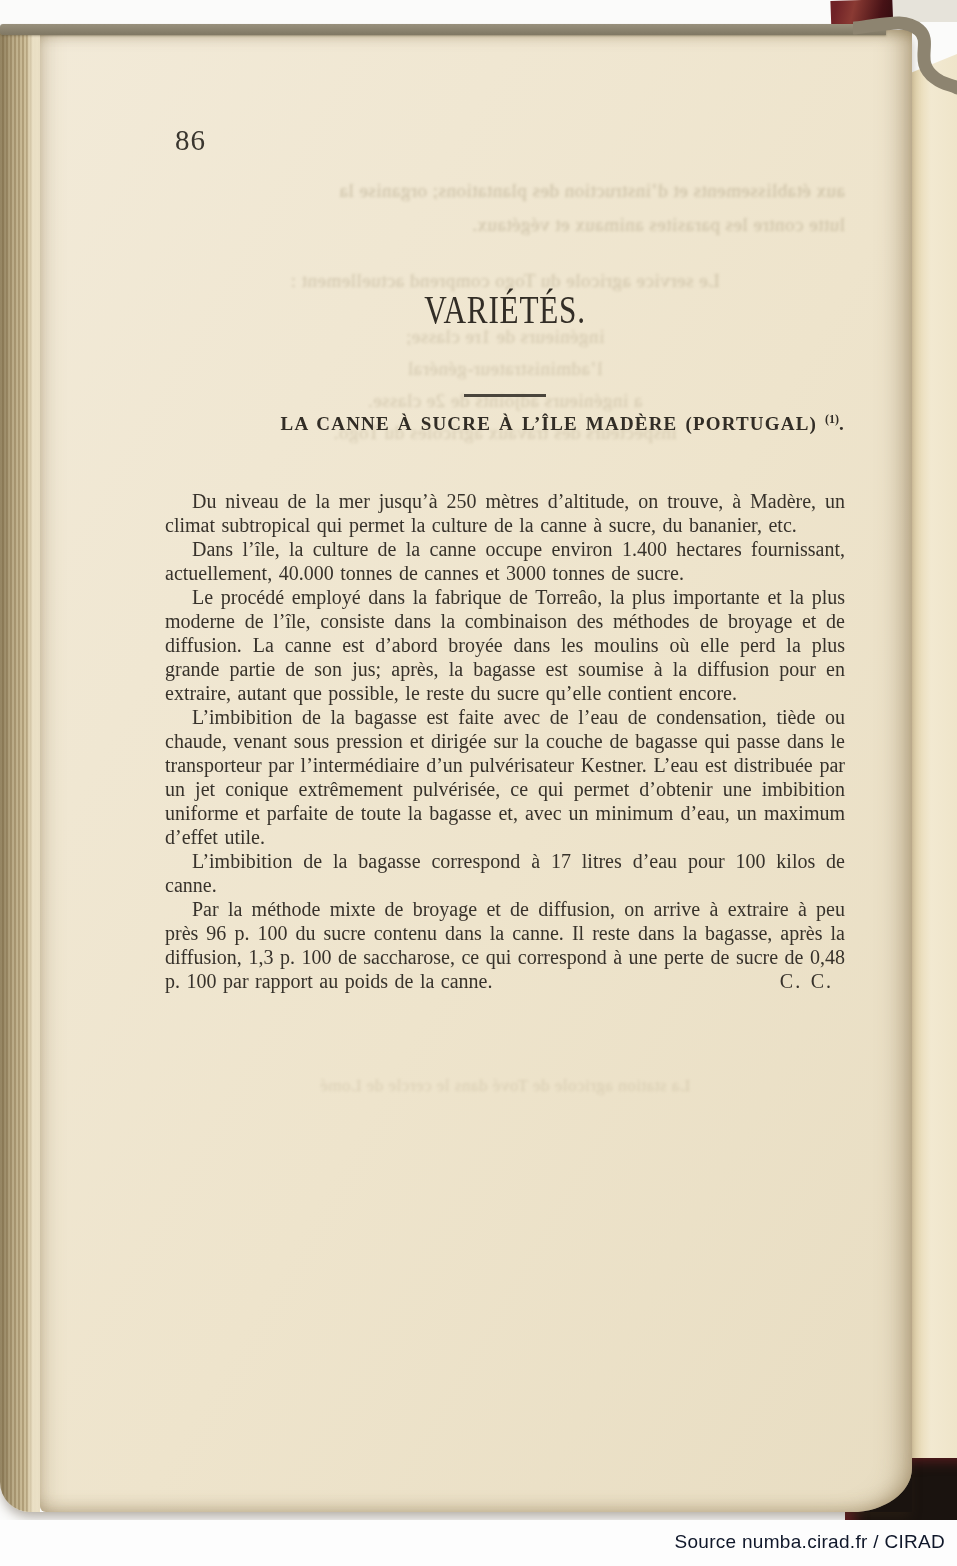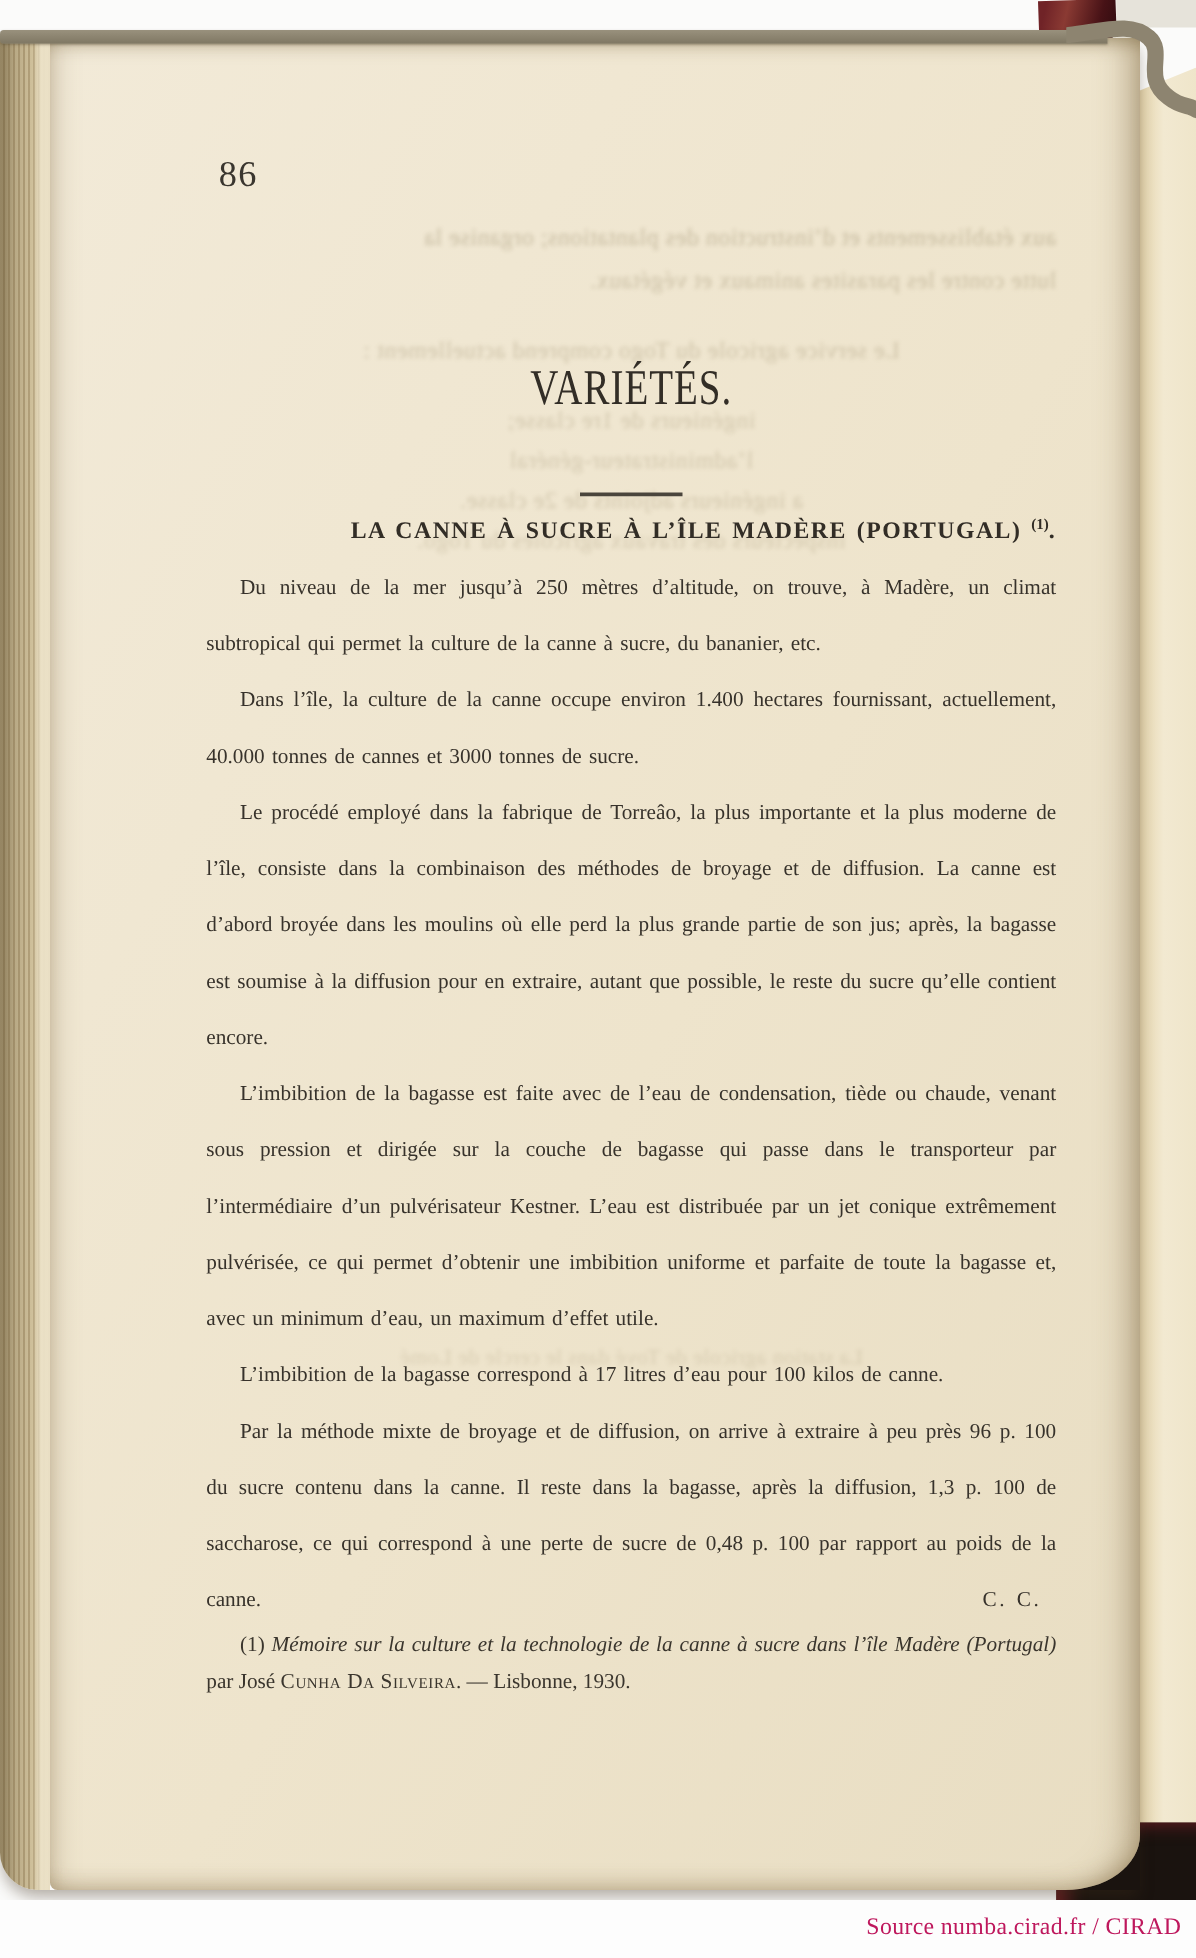--- a/index.html
+++ b/index.html
@@ -107,22 +107,22 @@
   .article-heading {
     position: absolute; left: 0; top: 382px; width: 100%;
     text-align: right;
     font-size: 19px; font-weight: bold; color: #322d26;
     letter-spacing: 1.2px; word-spacing: 2px;
     z-index: 2;
   }
   .article-heading sup { font-size: 12px; letter-spacing: 0; }
 
   .body-text {
-    position: absolute; left: 0; top: 417px; width: 680px;
-    font-size: 17px; line-height: 45px;
+    position: absolute; left: 0; top: 459px; width: 680px;
+    font-size: 20px; line-height: 24px;
     text-align: justify;
     color: #37322b;
     word-spacing: 1.5px;
     z-index: 2;
   }
   .body-text p { text-indent: 27px; }
   .signature { float: right; margin-right: 12px; letter-spacing: 2px; }
 
   .footnote {
     position: absolute; left: 0; top: 1271px; width: 680px;
@@ -154,22 +154,22 @@
   .ghost.g8 { top: 1046px; opacity: .22; font-size: 17px; }
 
   
   .source-bar {
     position: absolute; left: 0; top: 1520px; width: 957px; height: 46px;
     background: #fdfdfd;
     z-index: 6;
   }
   .source-text {
     position: absolute; right: 12px; top: 11px;
-    font-family: Liberation Serif, serif;
-    font-size: 19px; color: #be185d; letter-spacing: .3px;
+    font-family: Liberation Sans, sans-serif;
+    font-size: 19px; color: #0f172a; letter-spacing: .3px;
   }
 </style>
 </head>
 <body>
 
 <div class="scan">
 
   <div class="top-right-gray"></div>
   <div class="cover-maroon-top"></div>
   <div class="second-page"></div>
@@ -204,21 +204,20 @@
 
         <div class="body-text">
           <p>Du niveau de la mer jusqu’à 250 mètres d’altitude, on trouve, à Madère, un climat subtropical qui permet la culture de la canne à sucre, du bananier, etc.</p>
           <p>Dans l’île, la culture de la canne occupe environ 1.400 hectares fournissant, actuellement, 40.000 tonnes de cannes et 3000 tonnes de sucre.</p>
           <p>Le procédé employé dans la fabrique de Torreâo, la plus importante et la plus moderne de l’île, consiste dans la combinaison des méthodes de broyage et de diffusion. La canne est d’abord broyée dans les moulins où elle perd la plus grande partie de son jus; après, la bagasse est soumise à la diffusion pour en extraire, autant que possible, le reste du sucre qu’elle contient encore.</p>
           <p>L’imbibition de la bagasse est faite avec de l’eau de condensation, tiède ou chaude, venant sous pression et dirigée sur la couche de bagasse qui passe dans le transporteur par l’intermédiaire d’un pulvérisateur Kestner. L’eau est distribuée par un jet conique extrêmement pulvérisée, ce qui permet d’obtenir une imbibition uniforme et parfaite de toute la bagasse et, avec un minimum d’eau, un maximum d’effet utile.</p>
           <p>L’imbibition de la bagasse correspond à 17 litres d’eau pour 100 kilos de canne.</p>
           <p><span>Par la méthode mixte de broyage et de diffusion, on arrive à extraire à peu près 96 p. 100 du sucre contenu dans la canne. Il reste dans la bagasse, après la diffusion, 1,3 p. 100 de saccharose, ce qui correspond à une perte de sucre de 0,48 p. 100 par rapport au poids de la canne.</span><span class="signature">C. C.</span></p>
         </div>
 
-        <div class="footnote"><span>(1) </span><i>Mémoire sur la culture et la technologie de la canne à sucre dans l’île Madère (Portugal)</i><span> par José </span><span class="sc">Cunha Da Silveira</span><span>. — Lisbonne, 1930.</span></div>
 
       </div>
     </div>
   </div>
 
   <div class="source-bar">
     <div class="source-text">Source numba.cirad.fr / CIRAD</div>
   </div>
 
 </div>

